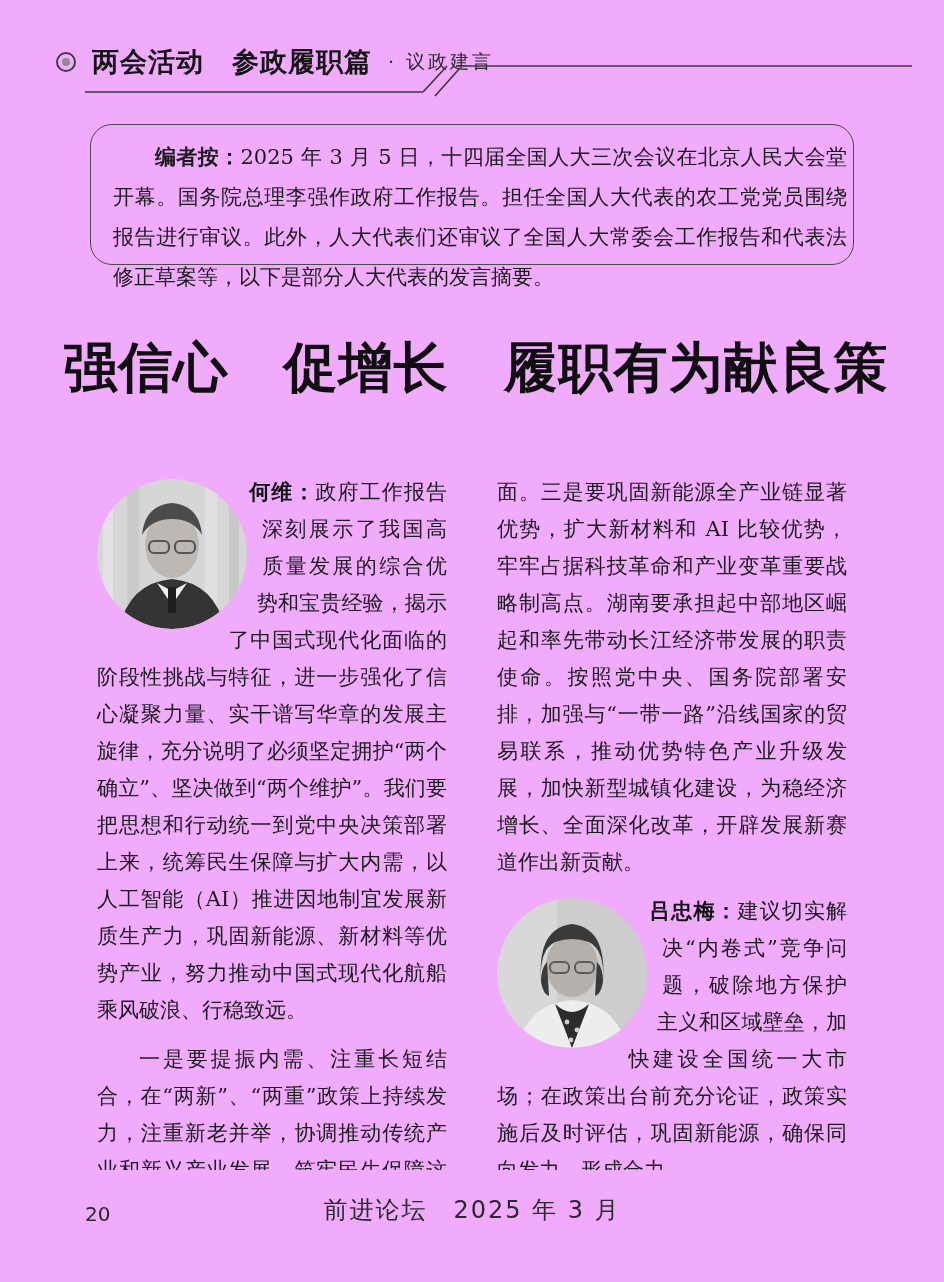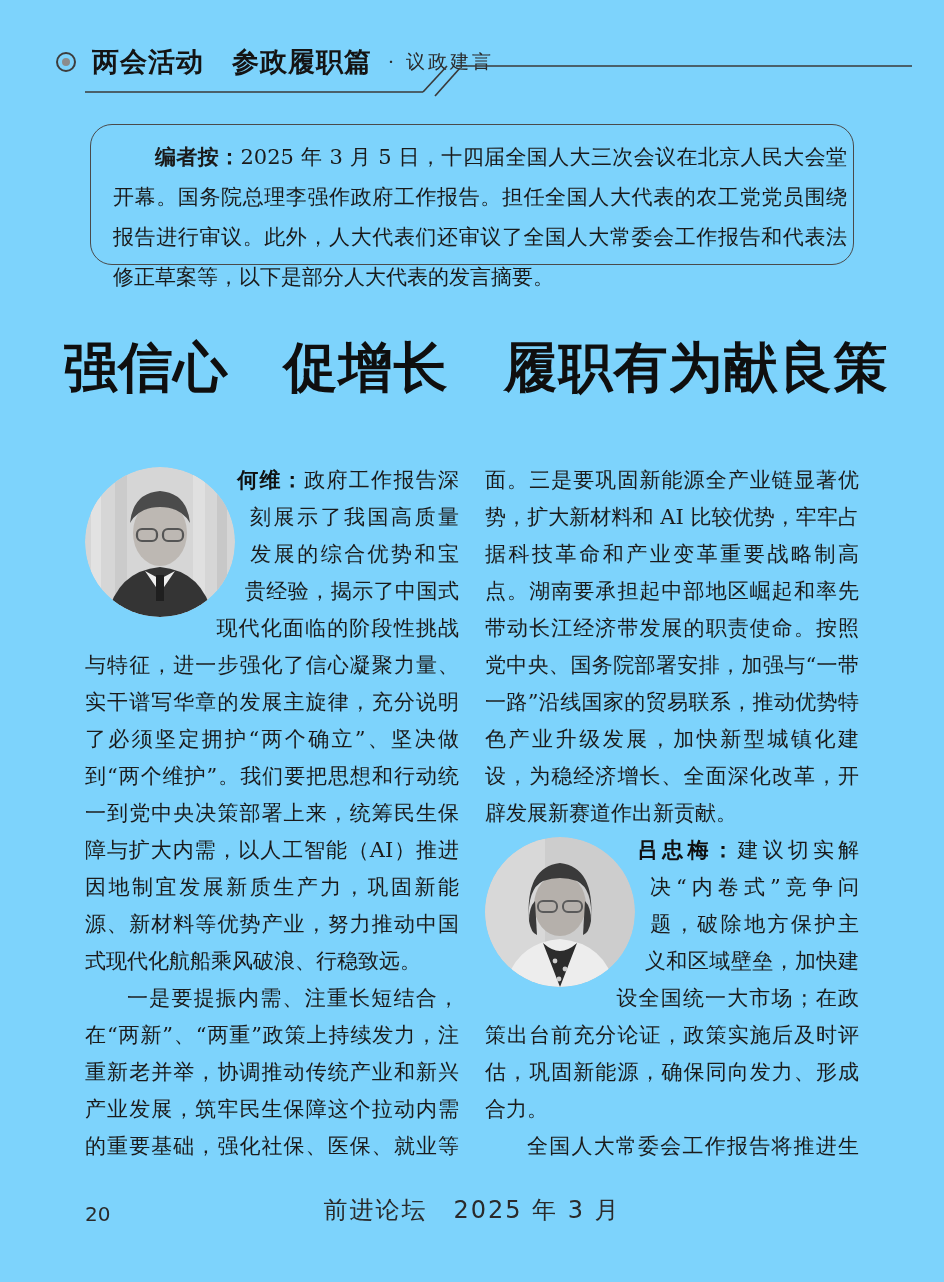--- a/index.html
+++ b/index.html
@@ -1,21 +1,21 @@
 <!DOCTYPE html>
 <html><head>
 <meta charset="utf-8">
 <style>
   * { box-sizing: border-box; }
   html, body { margin: 0; padding: 0; background: #ffffff; }
   .page {
     position: relative;
     width: 944px;
     height: 1282px;
-    background: #7dd3fc;
+    background: #f0abfc;
     font-family: "DejaVu Serif", serif;
     color: #1c1c1c;
     overflow: hidden;
   }
 
   
   .header-row {
     position: absolute;
     top: 44px;
     left: 56px;
@@ -96,21 +96,21 @@
   }
   .col {
     width: 374px;
     height: 100%;
     overflow: hidden;
     font-size: 21px;
     line-height: 37px;
     text-align: justify;
     color: #1b1b1b;
   }
-  .col p { margin: 0; }
+  .col p { margin: 12px; }
   .col p.indent { text-indent: 2em; }
   .speaker-name {
     font-family: "DejaVu Sans", sans-serif;
     font-weight: bold;
     color: #101010;
   }
   .portrait {
     float: left;
     width: 150px; height: 150px;
     border-radius: 50%;

